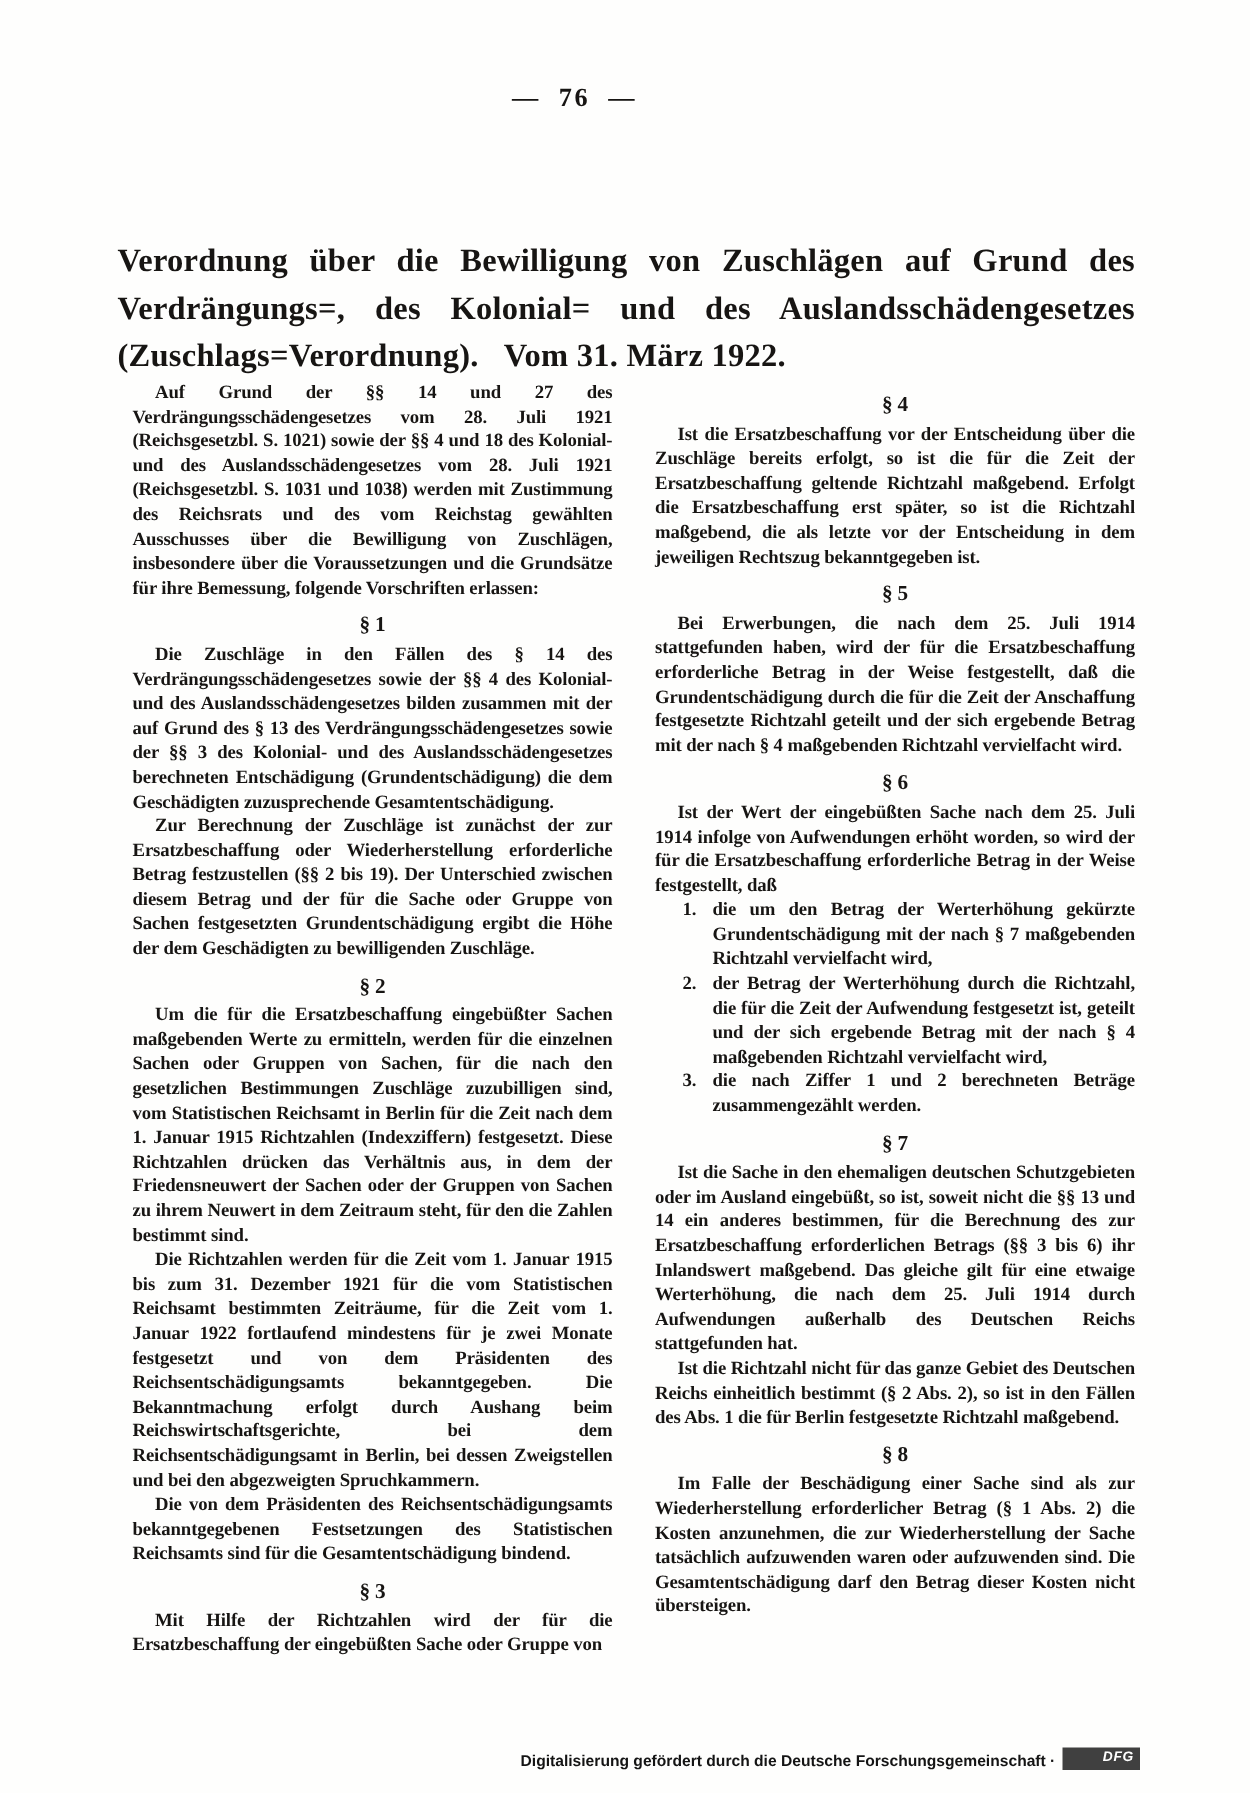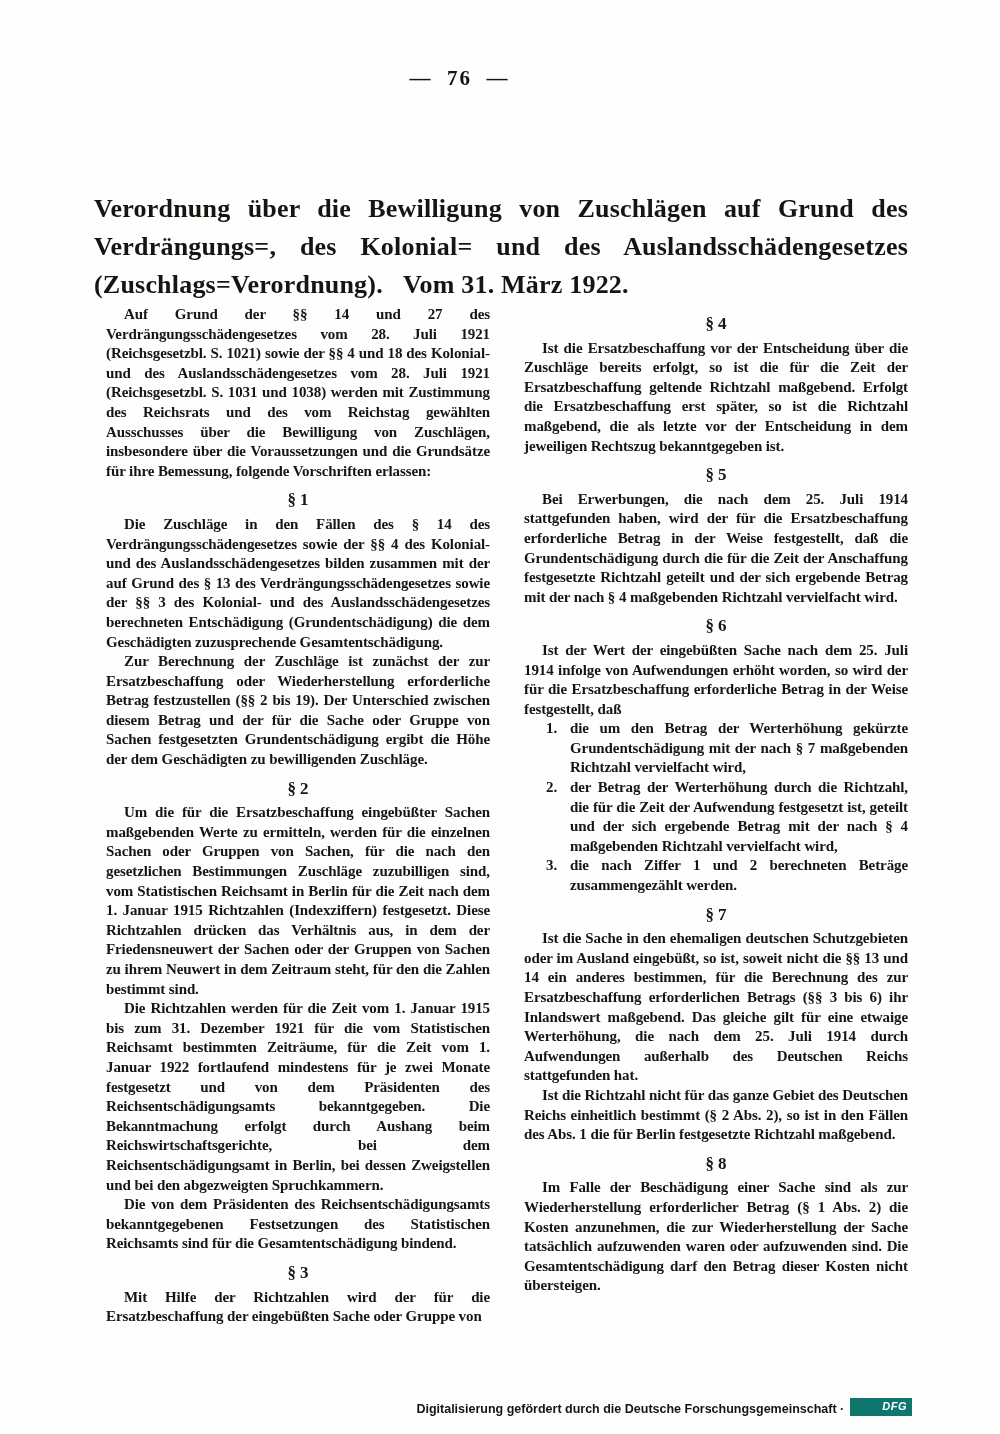--- a/index.html
+++ b/index.html
@@ -164,16 +164,16 @@
         <div class="sec-heading">§ 7</div>
         <p class="para">Ist die Sache in den ehemaligen deutschen Schutzgebieten oder im Ausland eingebüßt, so ist, soweit nicht die §§ 13 und 14 ein anderes bestimmen, für die Berechnung des zur Ersatzbeschaffung erforderlichen Betrags (§§ 3 bis 6) ihr Inlandswert maßgebend. Das gleiche gilt für eine etwaige Werterhöhung, die nach dem 25. Juli 1914 durch Aufwendungen außerhalb des Deutschen Reichs stattgefunden hat.</p>
         <p class="para">Ist die Richtzahl nicht für das ganze Gebiet des Deutschen Reichs einheitlich bestimmt (§ 2 Abs. 2), so ist in den Fällen des Abs. 1 die für Berlin festgesetzte Richtzahl maßgebend.</p>
         <div class="sec-heading">§ 8</div>
         <p class="para">Im Falle der Beschädigung einer Sache sind als zur Wiederherstellung erforderlicher Betrag (§ 1 Abs. 2) die Kosten anzunehmen, die zur Wiederherstellung der Sache tatsächlich aufzuwenden waren oder aufzuwenden sind. Die Gesamtentschädigung darf den Betrag dieser Kosten nicht übersteigen.</p>
       </div>
   </div>
 
   <div class="footer">
     <span>Digitalisierung gefördert durch die Deutsche Forschungsgemeinschaft ·</span>
-    <span class="dfg-logo" style="background: #0f766e; padding-left: 32px;">DFG</span>
+    <span class="dfg-logo" style="background: #404040; padding-left: 32px;">DFG</span>
   </div>
 
 </div>
 
 </body></html>

